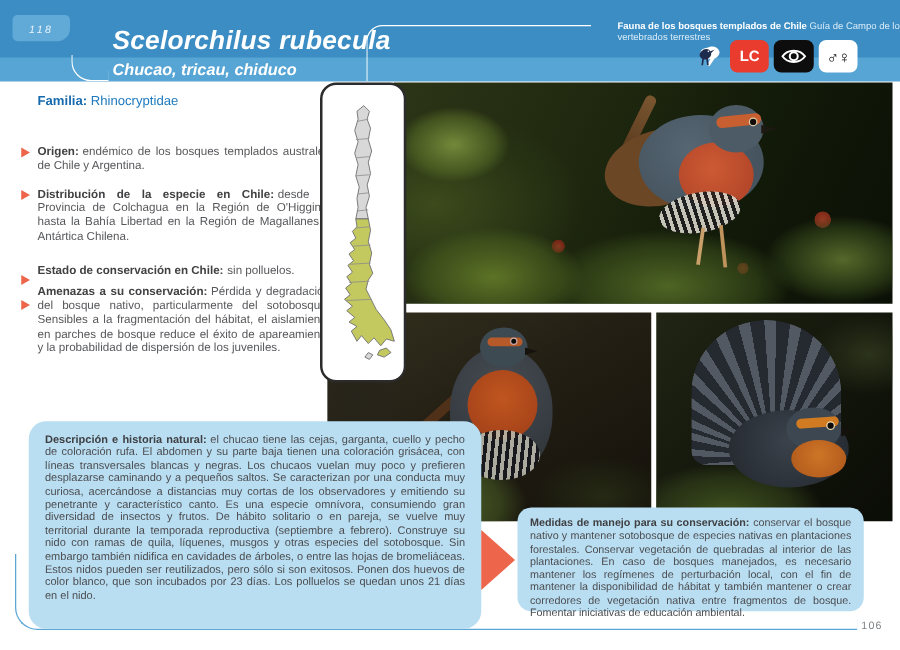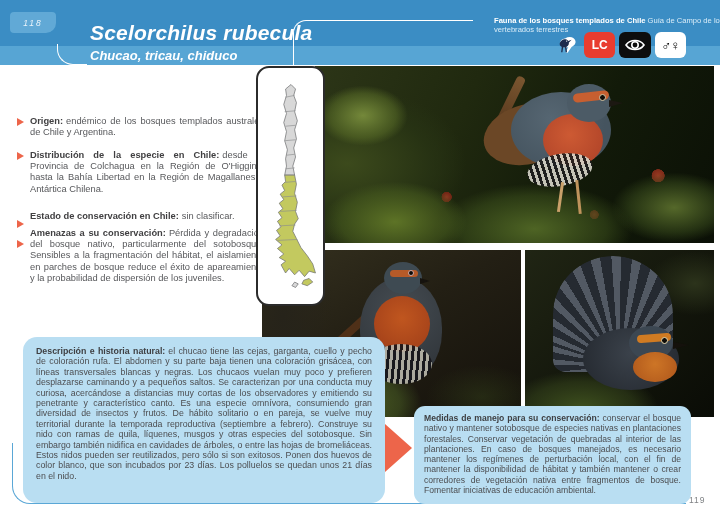--- a/index.html
+++ b/index.html
@@ -106,21 +106,21 @@
   .sec-distribucion { top:150px; } .sec-distribucion .marker { top:2px; }
   .sec-habitat { top:190px; } .sec-habitat .marker { top:9px; }
   .sec-estado { top:211px; } .sec-estado .marker { top:9px; }
   .sec-amenazas { top:228px; } .sec-amenazas .marker { top:12px; }
 
   
   .info-box { position:absolute; background:#b9def2; border-radius:14px; color:#4c4d50;
               font-size:8.8px; line-height:10.4px; text-align:justify; z-index:7; }
   .info-box b { color:#3f4043; margin-right:3px; }
   .desc-box { left:23px; top:337px; width:362px; height:166px; padding:9px 13px; }
-  .medidas-box { left:414px; top:406px; width:277px; height:98px; padding:7px 10px; border-radius:11px; font-size:8.6px; line-height:10.3px; }
+  .medidas-box { left:414px; top:406px; width:277px; height:83px; padding:7px 10px; border-radius:11px; font-size:8.6px; line-height:10.3px; }
   .big-arrow { position:absolute; left:385px; top:424px; width:0; height:0; z-index:8;
                border-left:27px solid #ed654a; border-top:24px solid transparent; border-bottom:24px solid transparent; }
 
   
   .bottom-line { position:absolute; left:12px; top:443px; width:674px; height:61px; z-index:4;
                  border-left:1.5px solid #5aa7d6; border-bottom:1.5px solid #5aa7d6; border-bottom-left-radius:18px; }
   .page-num-right { position:absolute; left:689px; top:495px; font-size:8.5px; color:#7f8285; letter-spacing:1px; }
 </style>
 </head>
 <body>
@@ -205,44 +205,45 @@
             <path d="M23,128 L38,127"></path>
             <path d="M20,144 L38,143"></path>
           <path d="M19,160 L37,159"></path>
             <path d="M17,176 L39,175"></path>
         </g>
       </g>
     </svg>
   </div>
 
   <div class="taxonomy">
+    <div><b>Familia:</b> <span>Rhinocryptidae</span></div>
   </div>
 
   <div class="section sec-origen">
     <span class="marker"></span>
     <b>Origen:</b><span>endémico de los bosques templados australes de Chile y Argentina.</span>
   </div>
   <div class="section sec-distribucion">
     <span class="marker"></span>
     <b>Distribución de la especie en Chile:</b><span>desde la Provincia de Colchagua en la Región de O'Higgins, hasta la Bahía Libertad en la Región de Magallanes y Antártica Chilena.</span>
   </div>
   <div class="section sec-estado">
     <span class="marker"></span>
-    <b>Estado de conservación en Chile:</b><span>sin clasificar.</span>
+    <b>Estado de conservación en Chile:</b><span>sin polluelos.</span>
   </div>
   <div class="section sec-amenazas">
     <span class="marker"></span>
     <b>Amenazas a su conservación:</b><span>Pérdida y degradación del bosque nativo, particularmente del sotobosque. Sensibles a la fragmentación del hábitat, el aislamiento en parches de bosque reduce el éxito de apareamiento y la probabilidad de dispersión de los juveniles.</span>
   </div>
 
   <div class="info-box desc-box">
     <b>Descripción e historia natural:</b><span>el chucao tiene las cejas, garganta, cuello y pecho de coloración rufa. El abdomen y su parte baja tienen una coloración grisácea, con líneas transversales blancas y negras. Los chucaos vuelan muy poco y prefieren desplazarse caminando y a pequeños saltos. Se caracterizan por una conducta muy curiosa, acercándose a distancias muy cortas de los observadores y emitiendo su penetrante y característico canto. Es una especie omnívora, consumiendo gran diversidad de insectos y frutos. De hábito solitario o en pareja, se vuelve muy territorial durante la temporada reproductiva (septiembre a febrero). Construye su nido con ramas de quila, líquenes, musgos y otras especies del sotobosque. Sin embargo también nidifica en cavidades de árboles, o entre las hojas de bromeliáceas. Estos nidos pueden ser reutilizados, pero sólo si son exitosos. Ponen dos huevos de color blanco, que son incubados por 23 días. Los polluelos se quedan unos 21 días en el nido.</span>
   </div>
 
   <div class="big-arrow"></div>
   <div class="info-box medidas-box">
     <b>Medidas de manejo para su conservación:</b><span>conservar el bosque nativo y mantener sotobosque de especies nativas en plantaciones forestales. Conservar vegetación de quebradas al interior de las plantaciones. En caso de bosques manejados, es necesario mantener los regímenes de perturbación local, con el fin de mantener la disponibilidad de hábitat y también mantener o crear corredores de vegetación nativa entre fragmentos de bosque. Fomentar iniciativas de educación ambiental.</span>
   </div>
 
   <div class="bottom-line"></div>
-  <div class="page-num-right">119</div>
+  <div class="page-num-right">106</div>
 
 </div>
 
 </body></html>

